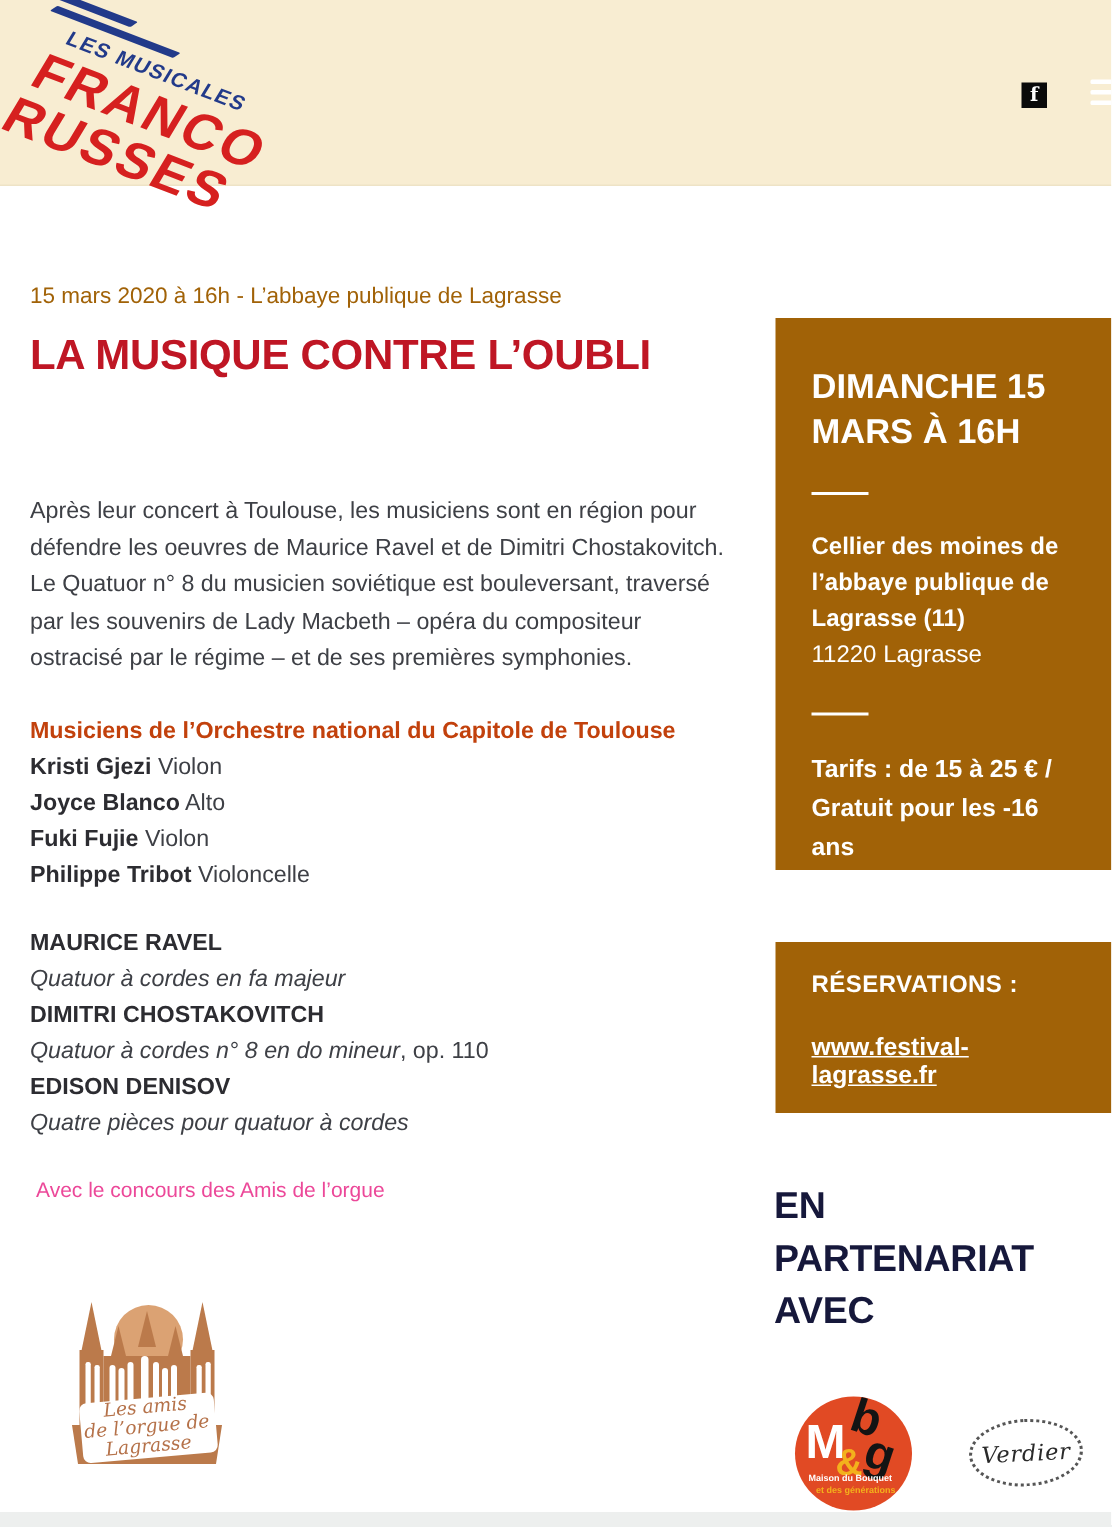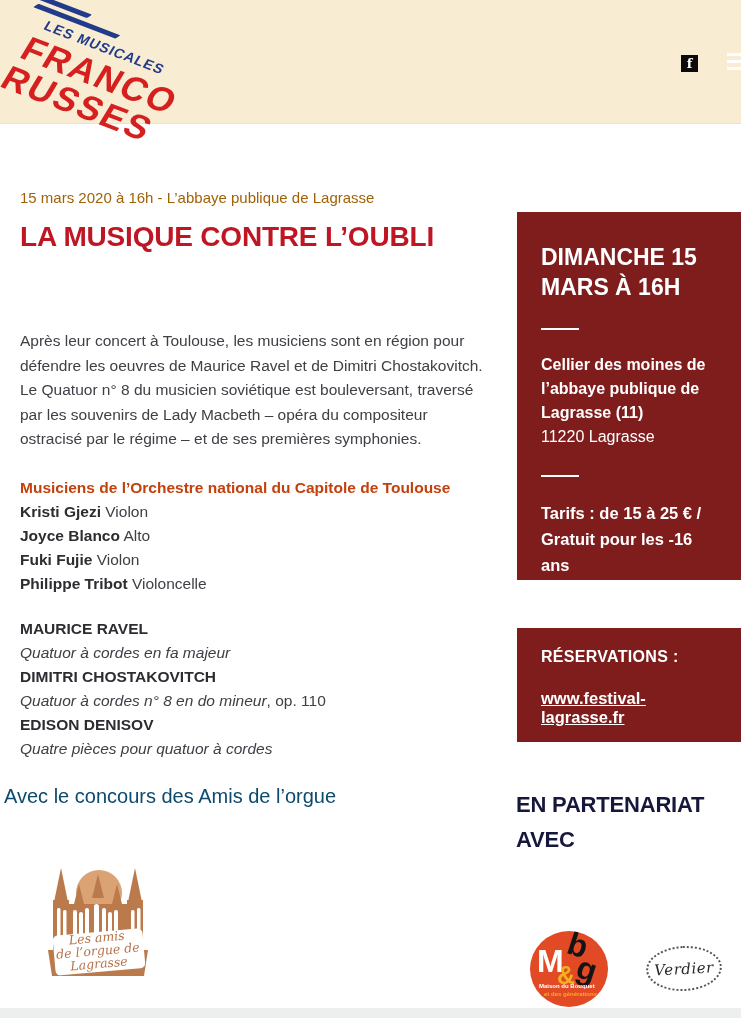--- a/index.html
+++ b/index.html
@@ -34,36 +34,36 @@
   .description { position:absolute; left:20px; top:329px; width:470px; font-size:15.5px;
                  line-height:24.5px; color:#3e4046; }
   .musicians { position:absolute; left:20px; top:476px; width:470px; font-size:15.5px;
                line-height:24px; color:#3e4046; }
   .musicians .head { font-weight:bold; color:#c2410c; }
   .musicians .name { font-weight:bold; color:#2c2c31; }
   .program { position:absolute; left:20px; top:617px; width:470px; font-size:15.5px;
              line-height:24px; color:#3e4046; }
   .program .composer { font-weight:bold; color:#2c2c31; }
   .program .work { font-style:italic; }
-  .footnote { position:absolute; left:4px; top:785px; font-size:20px; color:#0c4a6e; }
+  .footnote { position:absolute; left:24px; top:785px; font-size:14px; color:#ec4899; }
   .orgue-logo { position:absolute; left:38px; top:860px; width:120px; height:118px; }
 
   
-  .navy-box { position:absolute; left:517px; width:224px; background:#7f1d1d; color:#ffffff; }
+  .navy-box { position:absolute; left:517px; width:224px; background:#a16207; color:#ffffff; }
   .box-schedule { top:212px; height:368px; padding:30px 24px 20px 24px; }
   .box-schedule .box-title { font-size:23px; font-weight:800; line-height:30px; }
   .divider { width:38px; height:2px; background:#ffffff; margin:26px 0 23px 0; }
   .venue { font-size:16px; font-weight:bold; line-height:24px; }
   .addr { font-size:16px; line-height:24px; }
   .tarifs { font-size:16.5px; font-weight:bold; line-height:26px; }
   .box-resa { top:628px; height:114px; padding:20px 24px 20px 24px; }
   .resa-label { font-size:16px; font-weight:800; letter-spacing:0.3px; }
   .resa-link { display:inline-block; margin-top:23px; font-size:16.5px; font-weight:bold;
                color:#ffffff; text-decoration:underline; cursor:pointer; }
-  .partners-heading { position:absolute; left:516px; top:787px; width:210px; font-size:22px;
+  .partners-heading { position:absolute; left:516px; top:787px; width:210px; font-size:25px;
                       font-weight:800; color:#16183b; line-height:35px; letter-spacing:-0.2px; }
 
   
   .mbg { position:absolute; left:530px; top:931px; width:78px; height:76px; background:#e14a24;
          border-radius:50%; overflow:hidden; }
   .mbg span { position:absolute; font-weight:800; }
   .mbg .m  { left:7px;  top:12px; font-size:32px; color:#ffffff; }
   .mbg .b  { left:38px; top:-4px; font-size:32px; color:#141414; transform:rotate(18deg); }
   .mbg .amp{ left:27px; top:30px; font-size:25px; color:#f3b11c; }
   .mbg .g  { left:47px; top:20px; font-size:32px; color:#141414; transform:rotate(18deg); }

